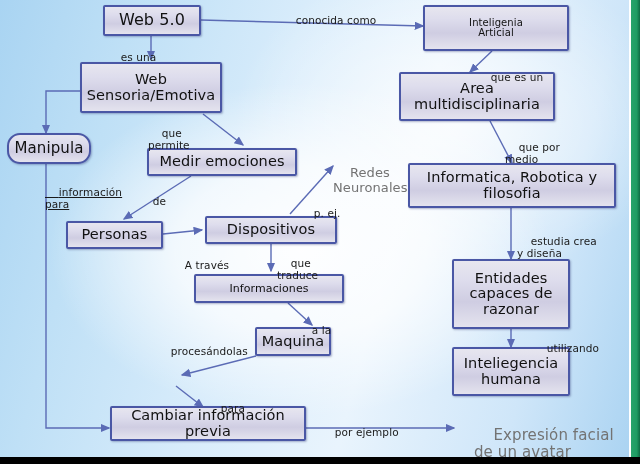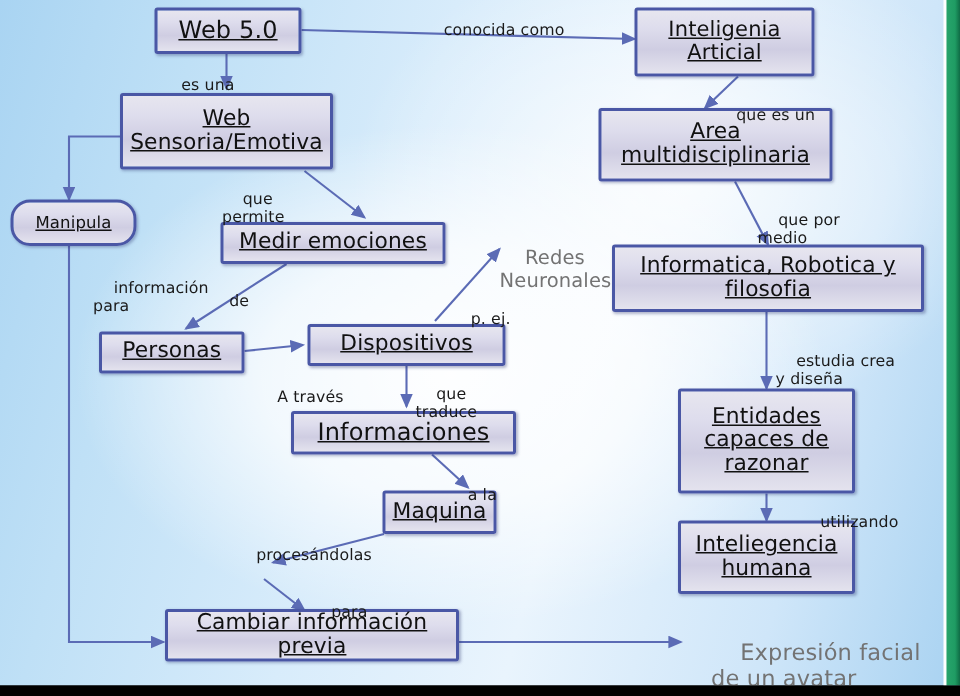--- a/index.html
+++ b/index.html
@@ -40,21 +40,21 @@
     background:linear-gradient(180deg,#e7e6ef 0%,#dedded 28%,#cfcde2 62%,#e4e3ee 100%);
     box-shadow:1px 1px 2px rgba(40,50,110,.35);
     display:flex;align-items:center;justify-content:center;
     text-align:center;
     color:#111;
     font-size:14px;
     line-height:1.05;
     padding:1px 4px;
     letter-spacing:.1px;
   }
-  .node span{display:block;width:100%;text-decoration:underline;}
+  .node span{display:block;width:100%;}
 
   .label{
     position:absolute;
     color:#1a1a1a;
     font-size:10.5px;
     line-height:1.12;
     white-space:pre;
     letter-spacing:.1px;
   }
   .freetext{
@@ -98,53 +98,53 @@
       <path d="M306,428 L454,428"></path>
       <path d="M511,208 L511,259"></path>
       <path d="M511,329 L511,347"></path>
     </g>
   </svg>
 
   <div class="node" style="left:103px;top:5px;width:98px;height:31px;font-size:16px;">
     <span>Web 5.0</span>
   </div>
 
-  <div class="node" style="left:423px;top:5px;width:120px;height:46px;font-size:14px;">
+  <div class="node" style="left:423px;top:5px;width:146px;height:46px;font-size:10px;">
     <span>Inteligenia<br>Articial</span>
   </div>
 
   <div class="node" style="left:80px;top:62px;width:142px;height:51px;font-size:14.5px;">
     <span>Web<br>Sensoria/Emotiva</span>
   </div>
 
   <div class="node" style="left:399px;top:72px;width:156px;height:49px;font-size:14.5px;">
     <span>Area<br>multidisciplinaria</span>
   </div>
 
-  <div class="node" style="left:7px;top:133px;width:84px;height:31px;font-size:11px;border-radius:13px;">
+  <div class="node" style="left:7px;top:133px;width:84px;height:31px;font-size:15px;border-radius:13px;">
     <span>Manipula</span>
   </div>
 
   <div class="node" style="left:147px;top:148px;width:150px;height:28px;font-size:14.5px;">
     <span>Medir emociones</span>
   </div>
 
   <div class="node" style="left:408px;top:163px;width:208px;height:45px;font-size:14.5px;">
     <span>Informatica, Robotica y<br>filosofia</span>
   </div>
 
   <div class="node" style="left:66px;top:221px;width:97px;height:28px;font-size:14.5px;">
     <span>Personas</span>
   </div>
 
   <div class="node" style="left:205px;top:216px;width:132px;height:28px;font-size:14.5px;">
     <span>Dispositivos</span>
   </div>
 
-  <div class="node" style="left:194px;top:274px;width:150px;height:29px;font-size:16px;justify-content:center;">
+  <div class="node" style="left:194px;top:274px;width:150px;height:29px;font-size:11px;justify-content:center;">
     <span>Informaciones</span>
   </div>
 
   <div class="node" style="left:452px;top:259px;width:118px;height:70px;font-size:14.5px;">
     <span>Entidades<br>capaces de<br>razonar</span>
   </div>
 
   <div class="node" style="left:255px;top:327px;width:76px;height:29px;font-size:14.5px;">
     <span>Maquina</span>
   </div>
@@ -174,21 +174,21 @@
 
   <div class="label" style="left:477px;top:60px;">
     <span>que es un</span></div>
 
   <div class="label" style="left:148px;top:116px;">
     <span>que<br>permite</span></div>
 
   <div class="label" style="left:505px;top:130px;">
     <span>que por<br>medio</span></div>
 
-  <div class="label" style="left:62px;top:175px;">
+  <div class="label" style="left:45px;top:175px;text-decoration:underline;">
     <span>información<br>para</span></div>
 
   <div class="label" style="left:139px;top:184px;">
     <span>de</span></div>
 
   <div class="label" style="left:300px;top:196px;">
     <span>p. ej.</span></div>
 
   <div class="label" style="left:517px;top:224px;">
     <span>estudia crea<br>y diseña</span></div>
@@ -198,21 +198,23 @@
 
   <div class="label" style="left:277px;top:246px;">
     <span>que<br>traduce</span></div>
 
   <div class="label" style="left:298px;top:313px;">
     <span>a la</span></div>
 
   <div class="label" style="left:533px;top:331px;">
     <span>utilizando</span></div>
 
-  <div class="label" style="left:157px;top:353px;">
+  <div class="label" style="left:157px;top:334px;">
     <span>procesándolas</span></div>
 
   <div class="label" style="left:207px;top:391px;">
     <span>para</span></div>
 
+  <div class="label" style="left:321px;top:415px;">
+    <span>por ejemplo</span></div>
 
   <div id="bottom-bar"></div>
 </div>
 
 </body></html>

